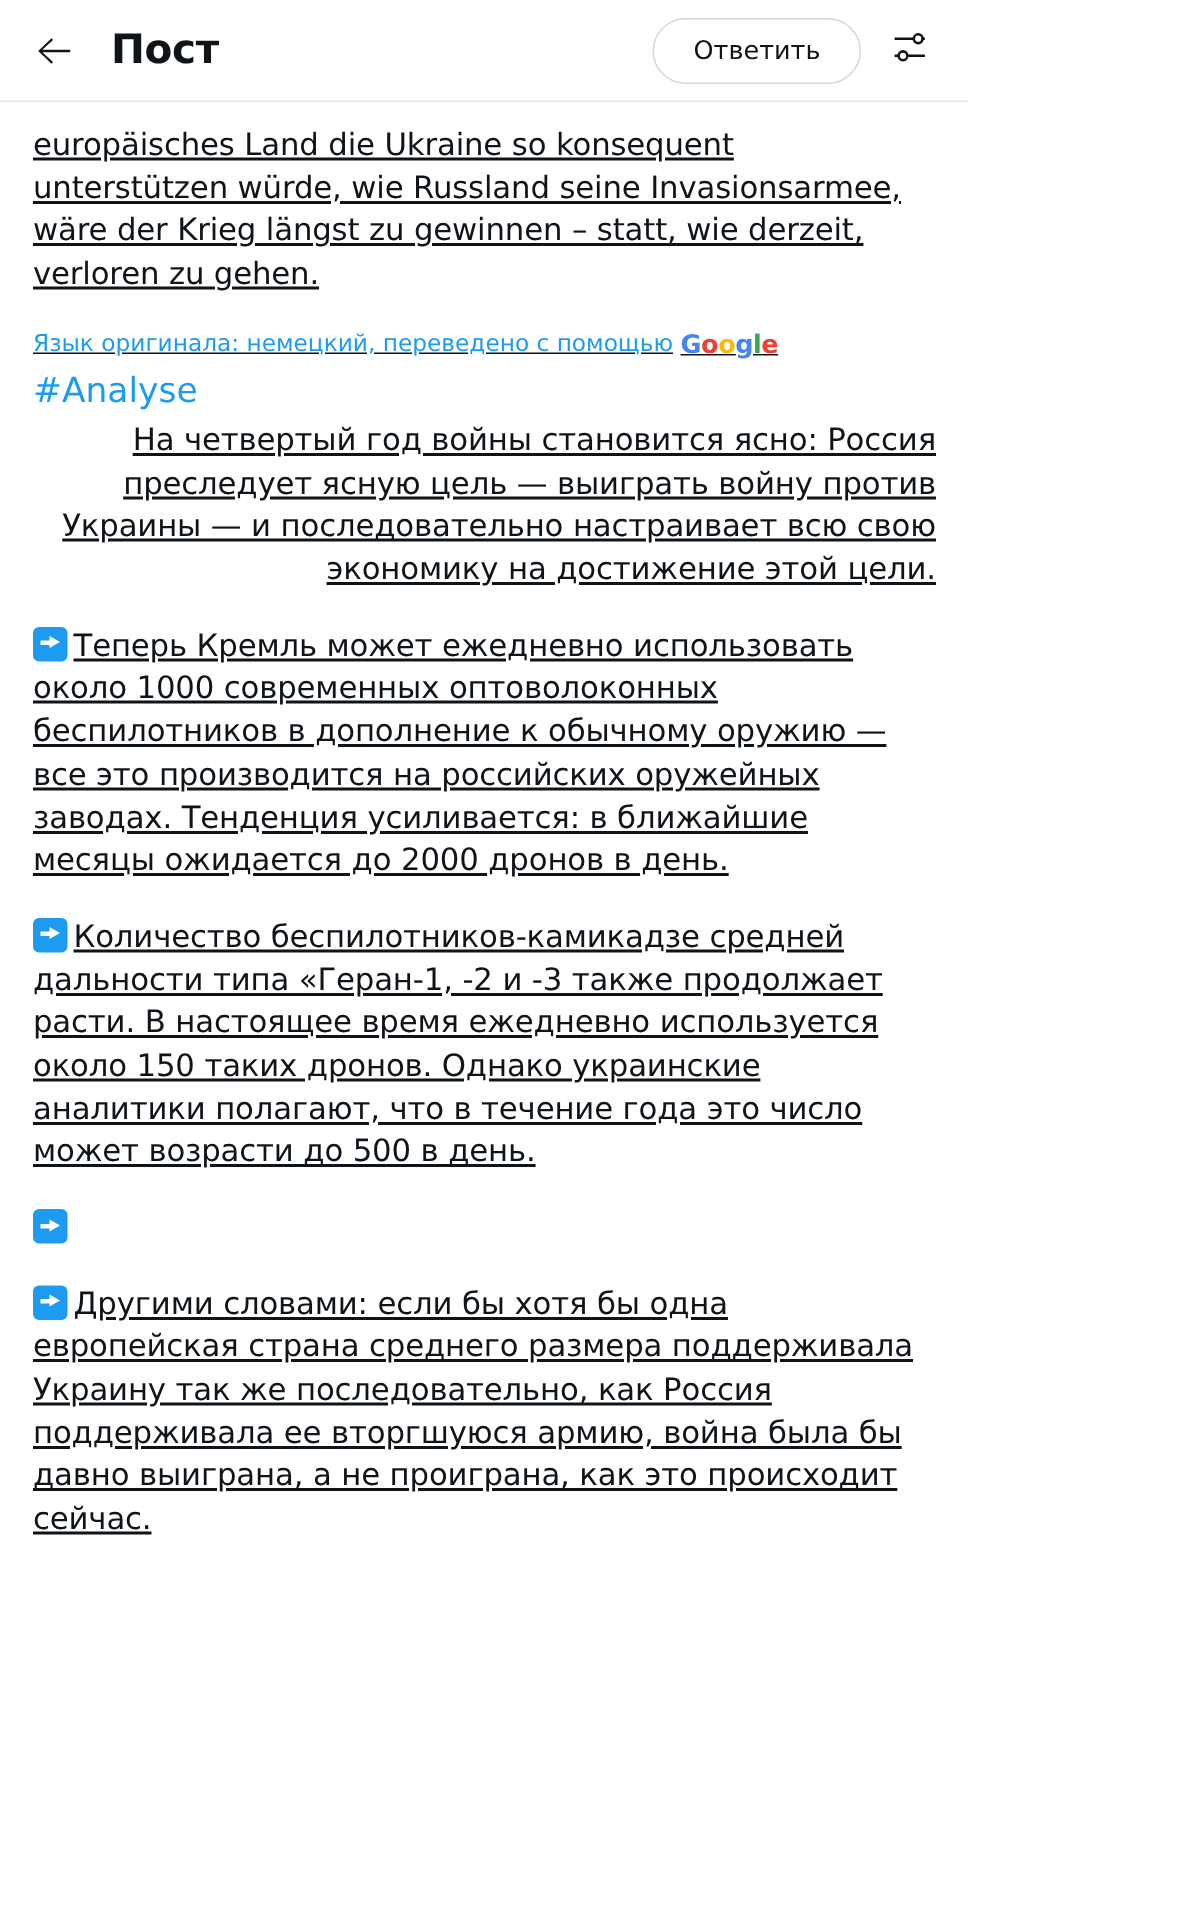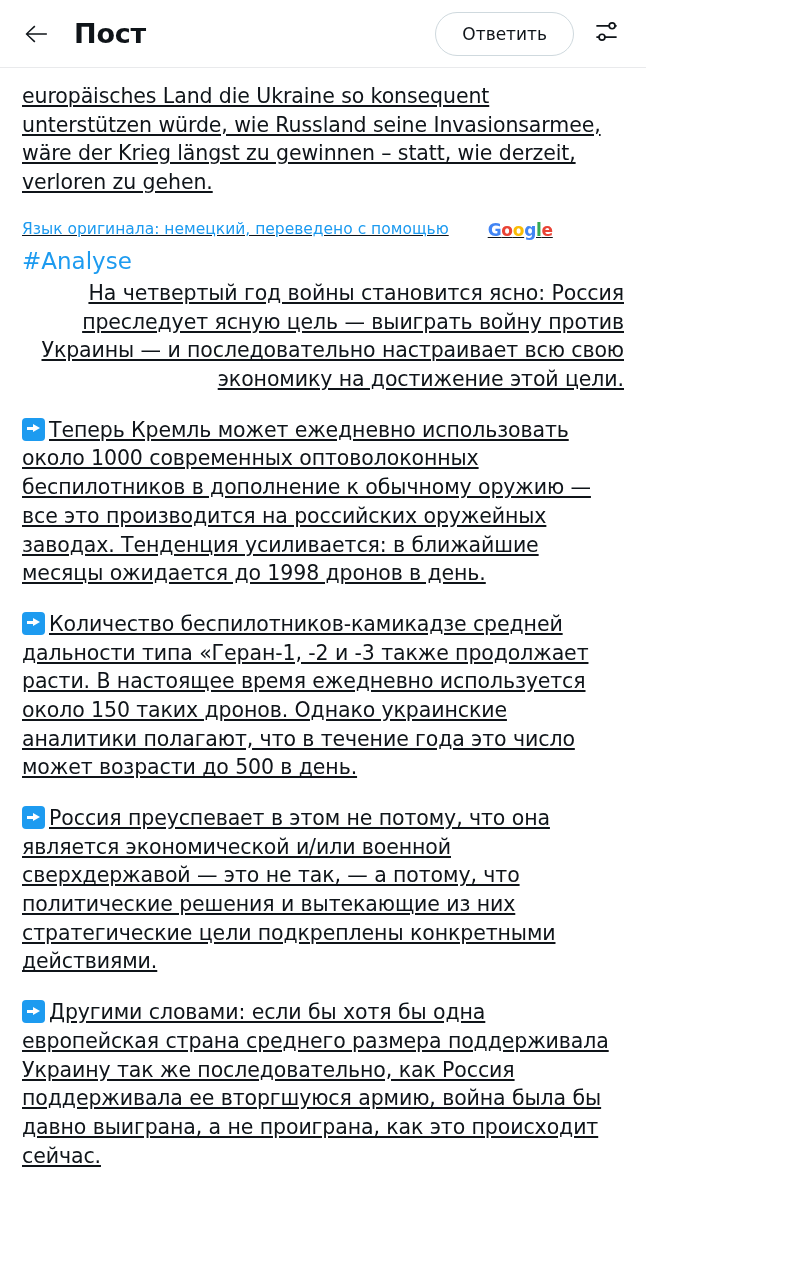--- a/index.html
+++ b/index.html
@@ -126,21 +126,21 @@
   .translate-line {
     font-size: 15.5px;
     color: #1d9bf0;
     margin: 0 0 4px 0;
     display: flex;
     align-items: flex-start;
     gap: 5px;
     cursor: pointer;
     line-height: 1.3;
   }
-  .google-word { font-size: 17px; font-weight: bold; letter-spacing: -0.3px; margin-left: 34px; }
+  .google-word { font-size: 17px; font-weight: bold; letter-spacing: -0.3px; }
   .g1 { color: #4285F4; }
   .g2 { color: #EA4335; }
   .g3 { color: #FBBC05; }
   .g4 { color: #4285F4; }
   .g5 { color: #34A853; }
   .g6 { color: #EA4335; }
 
   .hashtag {
     font-size: 23px;
     color: #1d9bf0;
@@ -194,29 +194,29 @@
 
     <div class="hashtag-wrap">
       <span class="hashtag">#Analyse</span>
     </div>
 
     <p class="para" style="margin-top:2px;text-align:right;">
       <span>На четвертый год войны становится ясно: Россия преследует ясную цель — выиграть войну против Украины — и последовательно настраивает всю свою экономику на достижение этой цели.</span>
     </p>
 
     <p class="para">
-      <span class="arrow-emoji"></span><span>Теперь Кремль может ежедневно использовать около 1000 современных оптоволоконных беспилотников в дополнение к обычному оружию — все это производится на российских оружейных заводах. Тенденция усиливается: в ближайшие месяцы ожидается до 1998 дронов в день.</span>
+      <span class="arrow-emoji"></span><span>Теперь Кремль может ежедневно использовать около 1000 современных оптоволоконных беспилотников в дополнение к обычному оружию — все это производится на российских оружейных заводах. Тенденция усиливается: в ближайшие месяцы ожидается до 2000 дронов в день.</span>
     </p>
 
     <p class="para">
       <span class="arrow-emoji"></span><span>Количество беспилотников-камикадзе средней дальности типа «Геран-1, -2 и -3 также продолжает расти. В настоящее время ежедневно используется около 150 таких дронов. Однако украинские аналитики полагают, что в течение года это число может возрасти до 500 в день.</span>
     </p>
 
     <p class="para">
-      <span class="arrow-emoji"></span><span>Россия преуспевает в этом не потому, что она является экономической и/или военной сверхдержавой — это не так, — а потому, что политические решения и вытекающие из них стратегические цели подкреплены конкретными действиями.</span>
+      <span class="arrow-emoji"></span>
     </p>
 
 
     <p class="para">
       <span class="arrow-emoji"></span><span>Другими словами: если бы хотя бы одна европейская страна среднего размера поддерживала Украину так же последовательно, как Россия поддерживала ее вторгшуюся армию, война была бы давно выиграна, а не проиграна, как это происходит сейчас.</span>
     </p>
 
 
   </div>
 </div>

